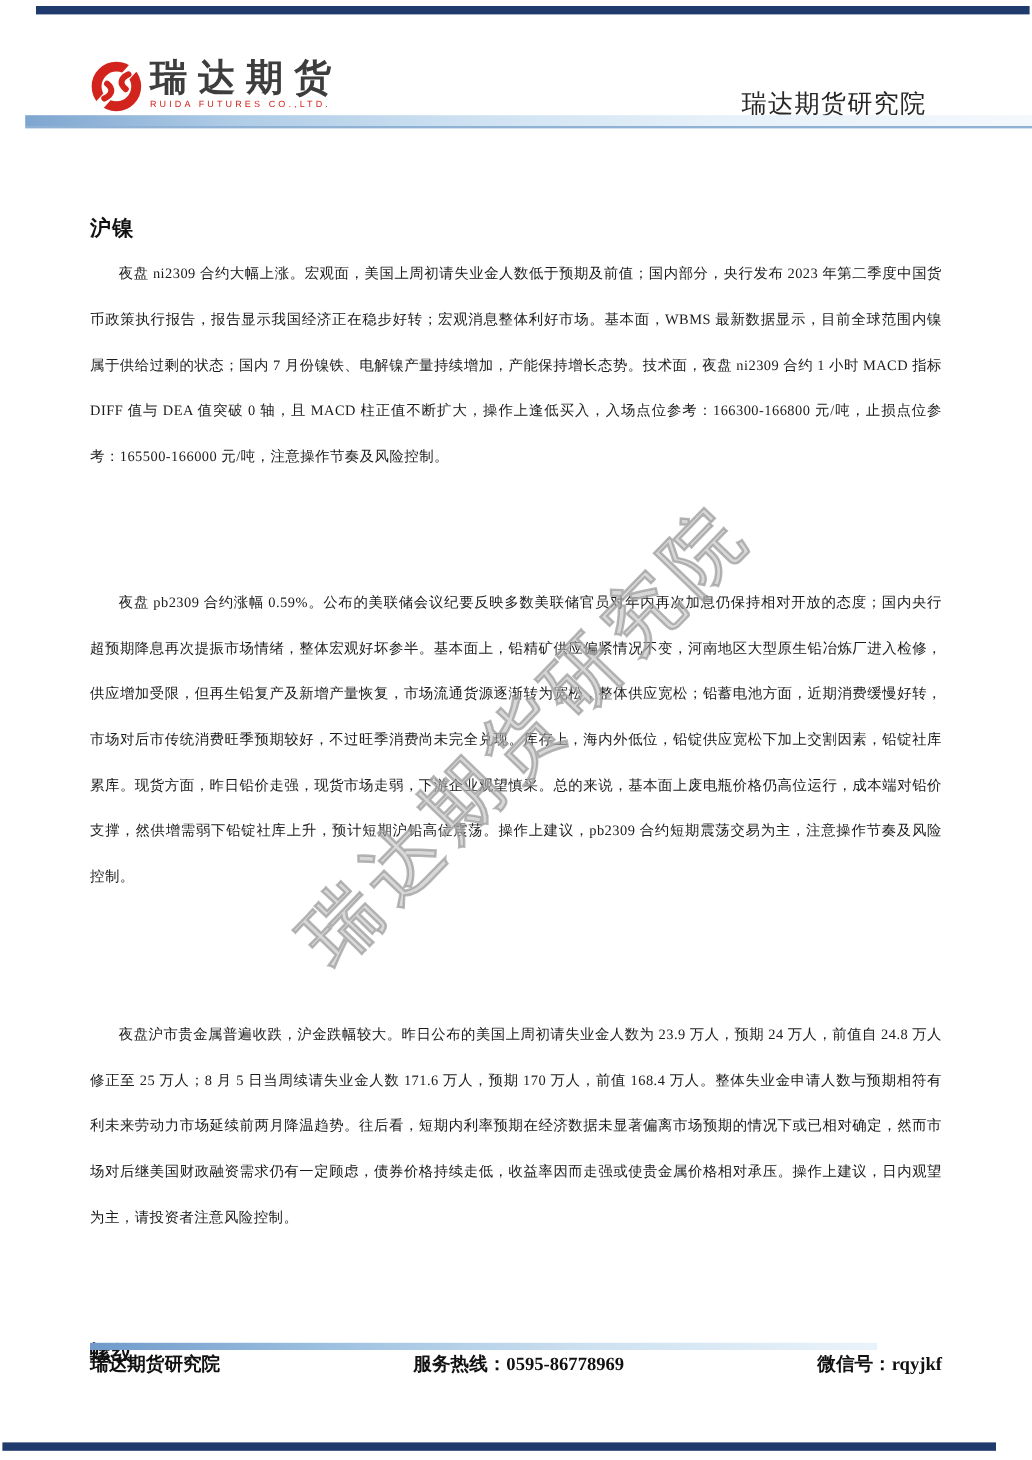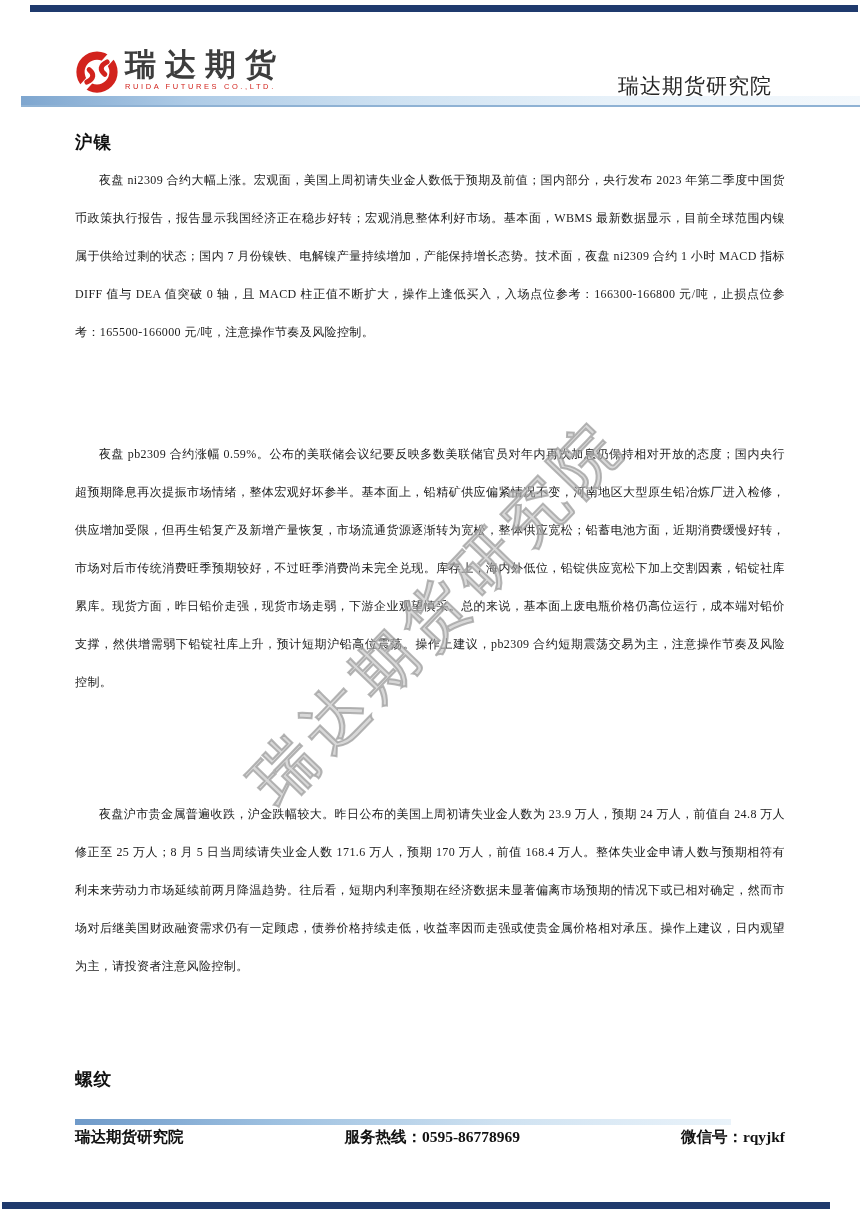--- a/index.html
+++ b/index.html
@@ -48,21 +48,21 @@
     position:absolute;top:96px;left:21px;right:0;height:9px;
     background:linear-gradient(to right,#7ea6cf 0%,#aecbe6 20%,#cfe2f2 45%,#e7f1f9 70%,#f3f8fc 100%);
     border-bottom:2px solid #8fb2d4;
   }
   .footer-divider{
     position:absolute;top:1119px;left:75px;width:656px;height:6px;
     background:linear-gradient(to right,#6f9ac9 0%,#9dc0e0 30%,#cfe2f1 65%,#eaf3fa 100%);
   }
 
   
-  .section{position:absolute;left:75px;width:710px;}
+  .section{position:absolute;left:75px;width:710px;margin-top:48px;}
   .sec-0{top:130px;}
   .sec-1{top:428px;}
   .sec-2{top:788px;}
   .sec-3{top:1067px;}
   .section h2{
     margin:0;font-size:17.5px;font-weight:bold;color:#111;
     line-height:24px;letter-spacing:1px;
   }
   .section p{
     margin:7px 0 0 0;

